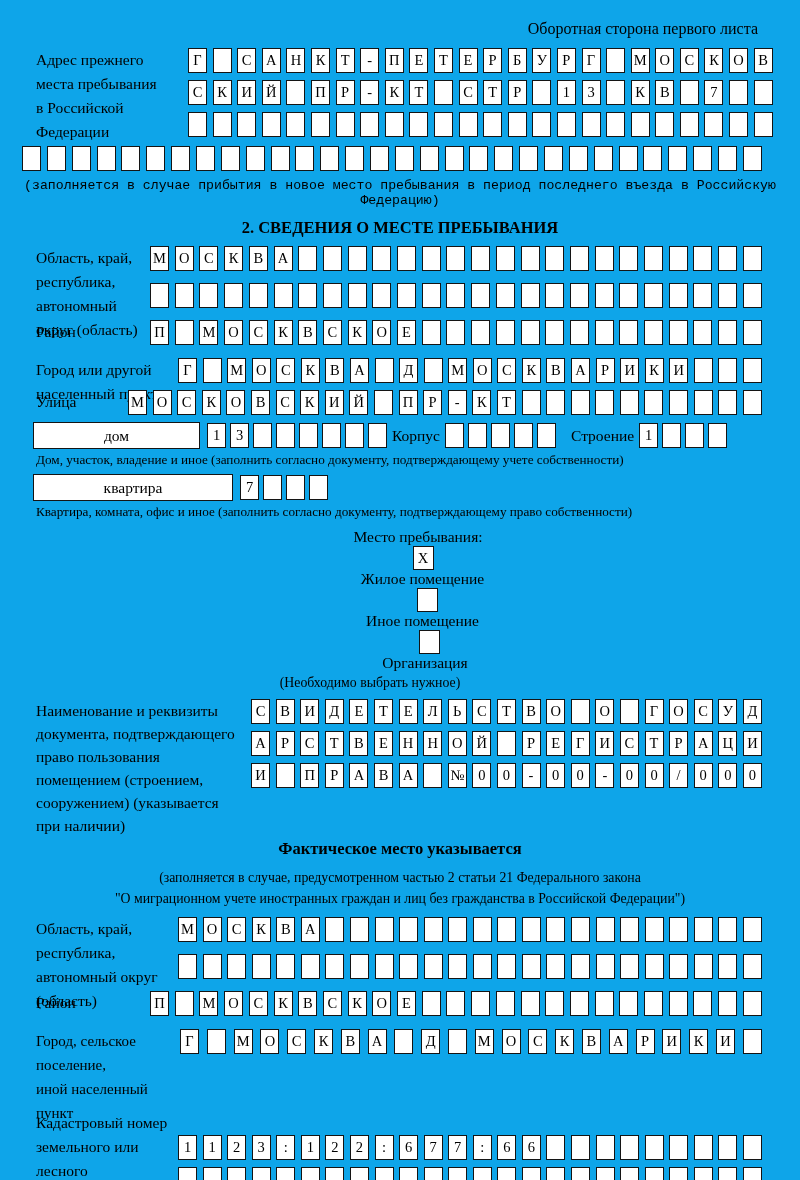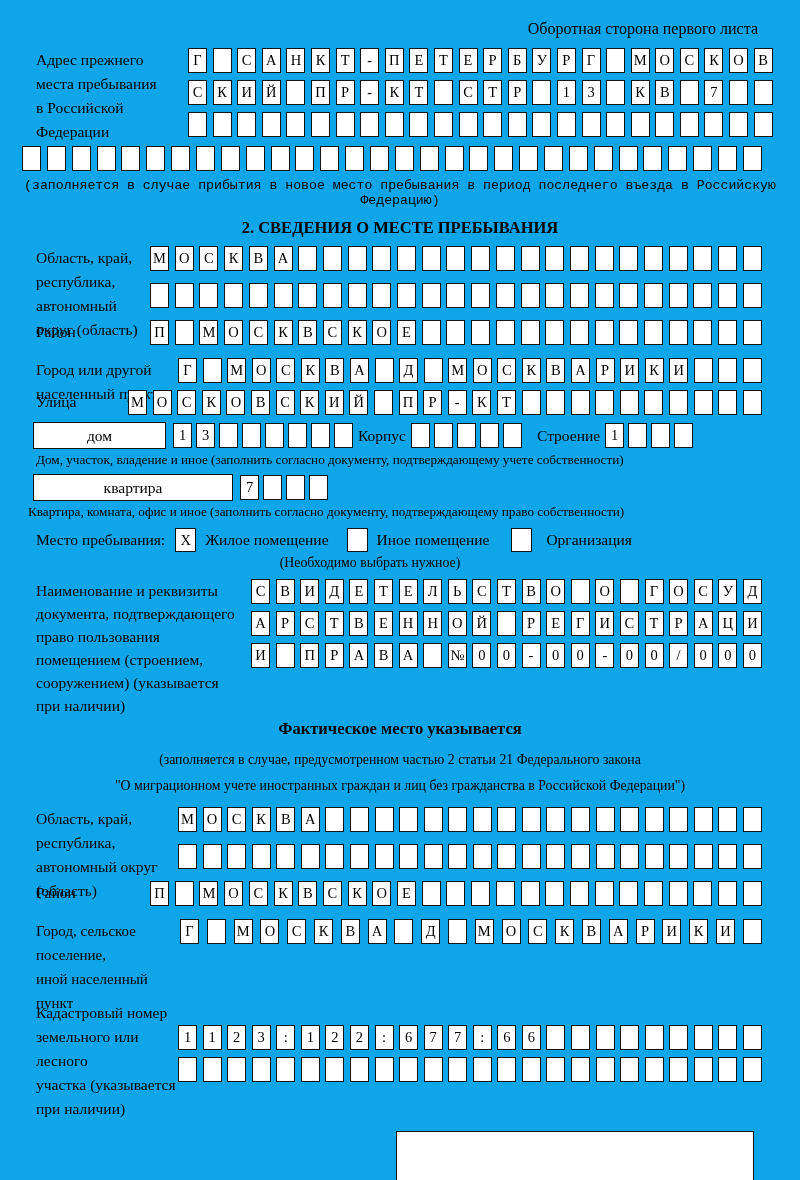--- a/index.html
+++ b/index.html
@@ -23,25 +23,25 @@
   .w612{width:612px;} .w584{width:584px;} .w634{width:634px;}
   .w511{width:511px;} .w582{width:582px;}
   .note{font-size:13.2px;text-align:center;margin-top:2px;font-family:Liberation Mono, monospace;}
   .sect-title{font-weight:bold;text-align:center;font-size:16.5px;margin:10px 0 8px 0;}
   .namedbox{
     box-sizing:border-box;border:1.7px solid #141414;height:27px;
     display:flex;align-items:center;justify-content:center;flex:0 0 auto;background:#fff;
   }
   .inline-lbl{line-height:27px;padding:0 5px;flex:0 0 auto;text-align:right;}
   .caption{font-size:13.2px;margin:3px 0 6px 70px;}
-  .stayline{display:flex;align-items:center;margin:8px 0 0 70px;}
+  .stayline{display:flex;align-items:center;margin:8px 0 0 70px;flex-direction:column;}
   .chk{box-sizing:border-box;width:21px;height:24px;border:1.7px solid #141414;
     display:flex;align-items:center;justify-content:center;font-size:14.5px;flex:0 0 auto;background:#fff;}
   .centernote{text-align:center;width:620px;margin-left:60px;font-size:13.8px;margin-top:3px;}
-  .prenote{white-space:pre-line;text-align:center;font-size:13.8px;line-height:26px;margin-top:4px;}
+  .prenote{white-space:pre-line;text-align:center;font-size:13.8px;line-height:21px;margin-top:4px;}
   .stampbox{box-sizing:border-box;border:1.7px solid #141414;width:358px;height:176px;margin:10px 0 6px 396px;background:#fff;}
   .mt6{margin-top:6px;} .mt8{margin-top:8px;} .mt10{margin-top:10px;gap:10px;}
 </style>
 </head>
 <body>
 
 <div class="page">
 
   <div class="hdr">Оборотная сторона первого листа</div>
 
@@ -318,21 +318,21 @@
         <div class="cell"></div>
         <div class="cell"></div>
         <div class="cell"></div>
         <div class="cell"></div>
         <div class="cell"></div>
         <div class="cell"></div>
       </div>
   </div>
 
   <div class="fline" style="margin-left:33px;align-items:center">
-    <div class="namedbox" style="width:133px">дом</div>
+    <div class="namedbox" style="width:167px">дом</div>
     <div class="cells gapped" style="margin-left:7px">
         <div class="cell">1</div>
         <div class="cell">3</div>
         <div class="cell"></div>
         <div class="cell"></div>
         <div class="cell"></div>
         <div class="cell"></div>
         <div class="cell"></div>
         <div class="cell"></div>
       </div>
@@ -356,21 +356,21 @@
 
   <div class="fline" style="margin-left:33px;align-items:center">
     <div class="namedbox" style="width:200px">квартира</div>
     <div class="cells gapped" style="margin-left:7px">
         <div class="cell">7</div>
         <div class="cell"></div>
         <div class="cell"></div>
         <div class="cell"></div>
       </div>
   </div>
-  <div class="caption" style="margin-left:28px">Квартира, комната, офис и иное (заполнить согласно документу, подтверждающему право собственности)</div>
+  <div class="caption" style="margin-left:36px">Квартира, комната, офис и иное (заполнить согласно документу, подтверждающему право собственности)</div>
 
   <div class="stayline" style="margin-left:36px">
     <span>Место пребывания:</span>
     <span class="chk" style="margin-left:10px">X</span>
     <span style="margin-left:9px">Жилое помещение</span>
     <span class="chk" style="margin-left:18px"></span>
     <span style="margin-left:9px">Иное помещение</span>
     <span class="chk" style="margin-left:22px"></span>
     <span style="margin-left:14px">Организация</span>
   </div>

